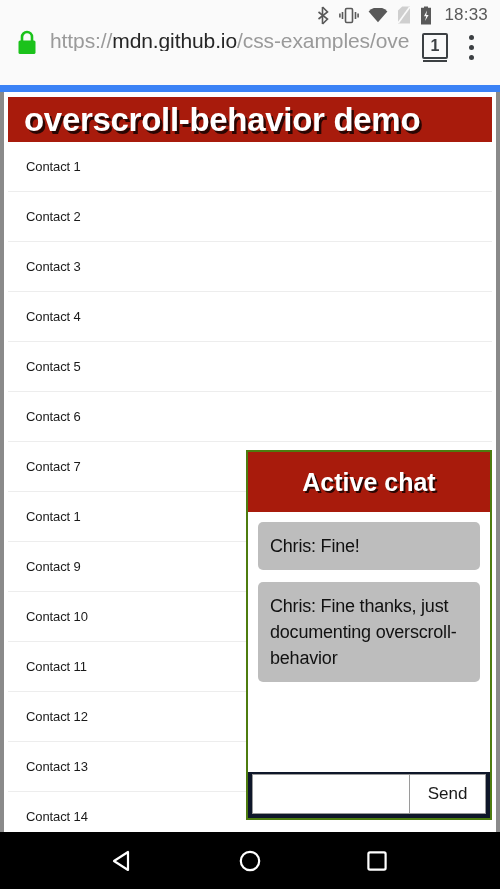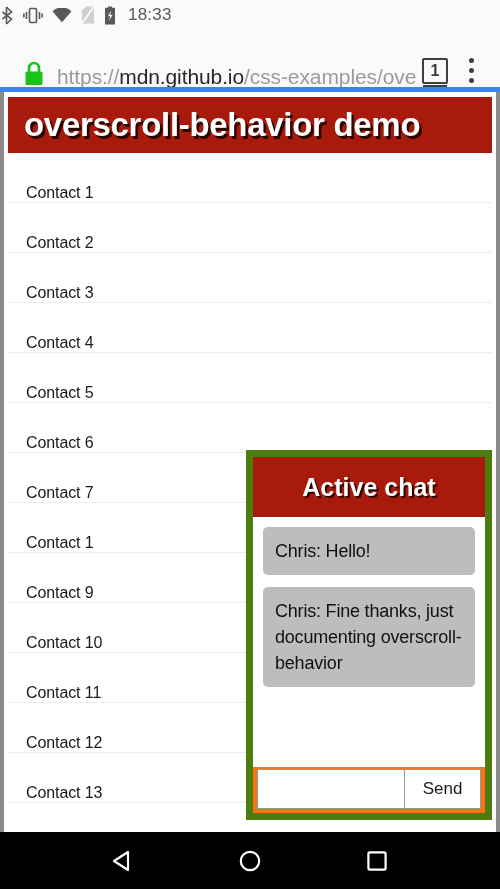--- a/index.html
+++ b/index.html
@@ -19,21 +19,21 @@
     background: #ffffff;
     overflow: hidden;
   }
 
   
   .status-bar {
     height: 30px;
     background: #fafafa;
     display: flex;
     align-items: center;
-    justify-content: flex-start;
+    justify-content: flex-end;
     padding-right: 12px;
     gap: 9px;
   }
   .status-icon {
     display: flex;
     align-items: center;
     justify-content: center;
     height: 19px;
   }
   .status-time {
@@ -42,23 +42,23 @@
     letter-spacing: 0.2px;
     margin-left: 3px;
     font-family: "Liberation Sans", sans-serif;
   }
 
   
   .url-bar {
     height: 62px;
     background: #fafafa;
     display: flex;
-    align-items: flex-end;
-    padding: 0 14px 0 23px;
-    border-bottom: 5px solid #3b82f6;
+    align-items: flex-start;
+    padding: 0 14px 0 16px;
+    border-bottom: 7px solid #3b82f6;
   }
   .lock-icon { flex: 0 0 auto; margin-right: 12px; display:flex; align-items:center;}
   .url-text {
     flex: 1 1 auto;
     font-size: 21px;
     white-space: nowrap;
     overflow: hidden;
     color: #9a9a9a;
     line-height: 1;
     letter-spacing: -0.1px;
@@ -101,21 +101,21 @@
     height: 740px;
     background: #ffffff;
     border-left: 4px solid #8a8a8a;
     border-right: 4px solid #8a8a8a;
     overflow: hidden;
   }
 
   
   .page-header {
     background: #a81b0c;
-    height: 56px;
+    height: 45px;
     display: flex;
     align-items: center;
     padding-left: 16px;
     margin: 5px 4px 0 4px;
   }
   .page-header h1 {
     color: #ffffff;
     font-size: 33px;
     font-weight: bold;
     letter-spacing: -0.3px;
@@ -124,37 +124,37 @@
   }
 
   
   .contacts {
     margin: 0 4px;
     background: #fff;
   }
   .contact-row {
     height: 50px;
     display: flex;
-    align-items: flex-end;
+    align-items: center;
     padding-left: 18px;
     border-bottom: 1px solid #ededed;
-    font-size: 16px;
+    font-size: 13px;
     color: #1a1a1a;
     letter-spacing: -0.1px;
   }
 
   
   .chat {
     position: absolute;
     left: 242px;
     top: 358px;
     width: 246px;
     height: 370px;
     background: #ffffff;
-    border: 7px solid #4d7c0f;
+    border: 2px solid #4d7c0f;
     display: flex;
     flex-direction: column;
     overflow: hidden;
   }
   .chat-header {
     background: #a81b0c;
     height: 60px;
     display: flex;
     align-items: center;
     justify-content: center;
@@ -181,21 +181,21 @@
     margin-bottom: 12px;
     letter-spacing: -0.2px;
   }
   .bubble.them { background: #bdbdbd; text-align: left; }
   .bubble.me   { background: #eeeeee; text-align: right; }
 
   .chat-input-row {
     flex: 0 0 auto;
     display: flex;
     height: 46px;
-    background: #f97316;
+    background: #0f172a;
   }
   .chat-input {
     flex: 1 1 auto;
     border: 1px solid #9a9a9a;
     background: #ffffff;
     margin: 2px 0 4px 4px;
     font-size: 17px;
     padding: 0 8px;
     font-family: "Liberation Sans", sans-serif;
     outline: none;
@@ -337,21 +337,21 @@
         <div class="contact-row">
           <span>Contact 14</span>
         </div>
       </div>
 
     <div class="chat">
       <div class="chat-header">
         <h2>Active chat</h2>
       </div>
       <div class="chat-messages">
-          <div class="bubble them">Chris: Hello!</div>
+          <div class="bubble them">Chris: Fine!</div>
           <div class="bubble them">Chris: Fine thanks, just documenting overscroll-behavior</div>
         </div>
       <div class="chat-input-row">
         <input class="chat-input" type="text" value="" style="">
         <button class="chat-send">Send</button>
       </div>
     </div>
 
   </div>
 

